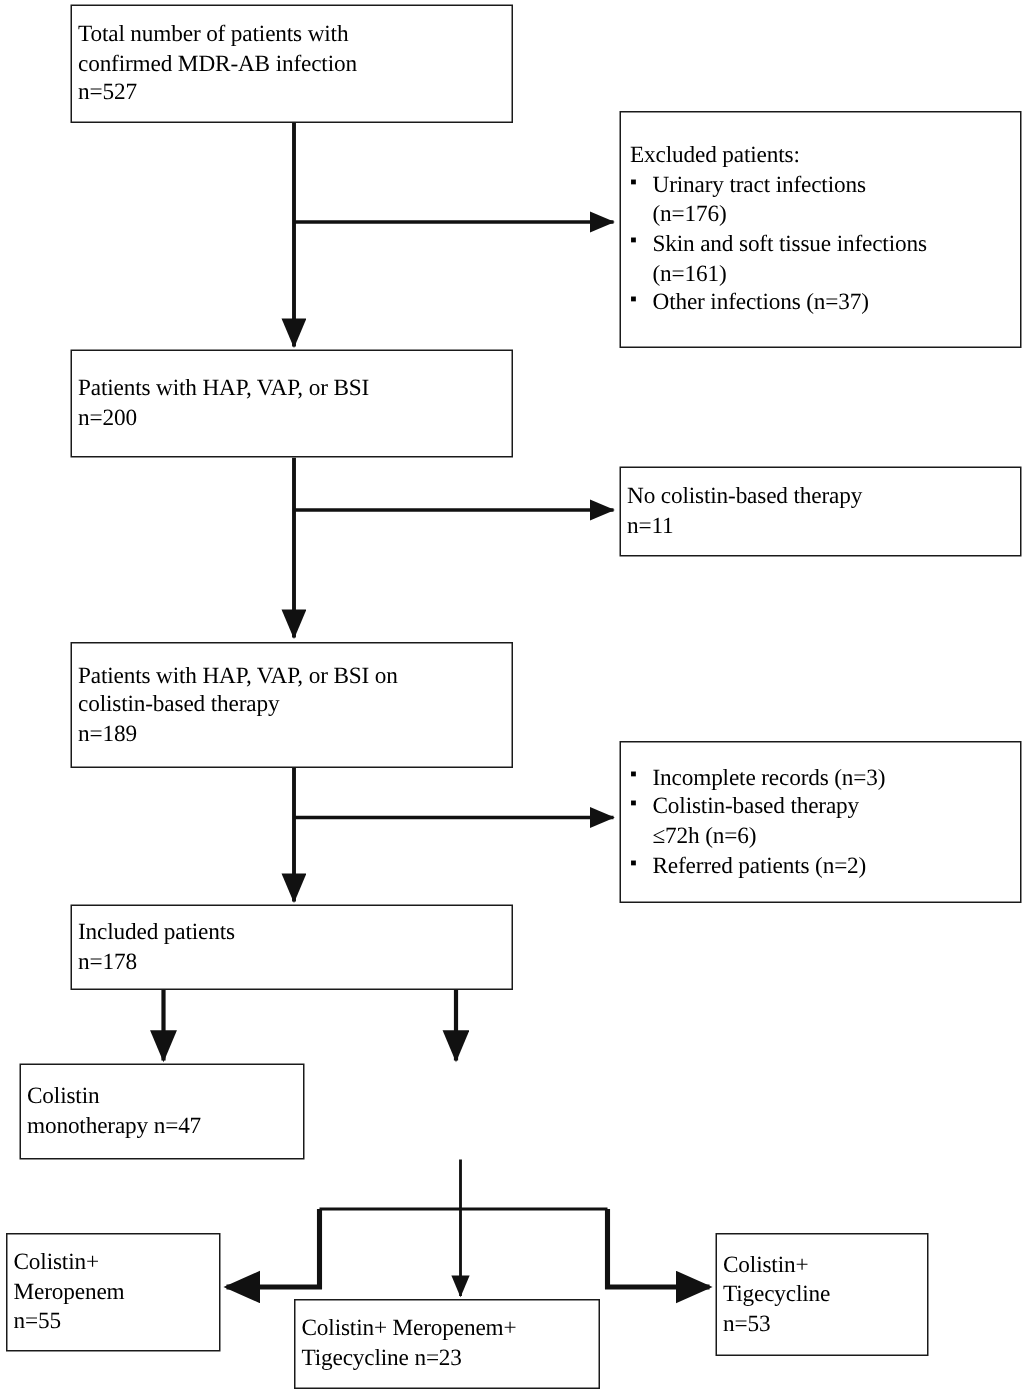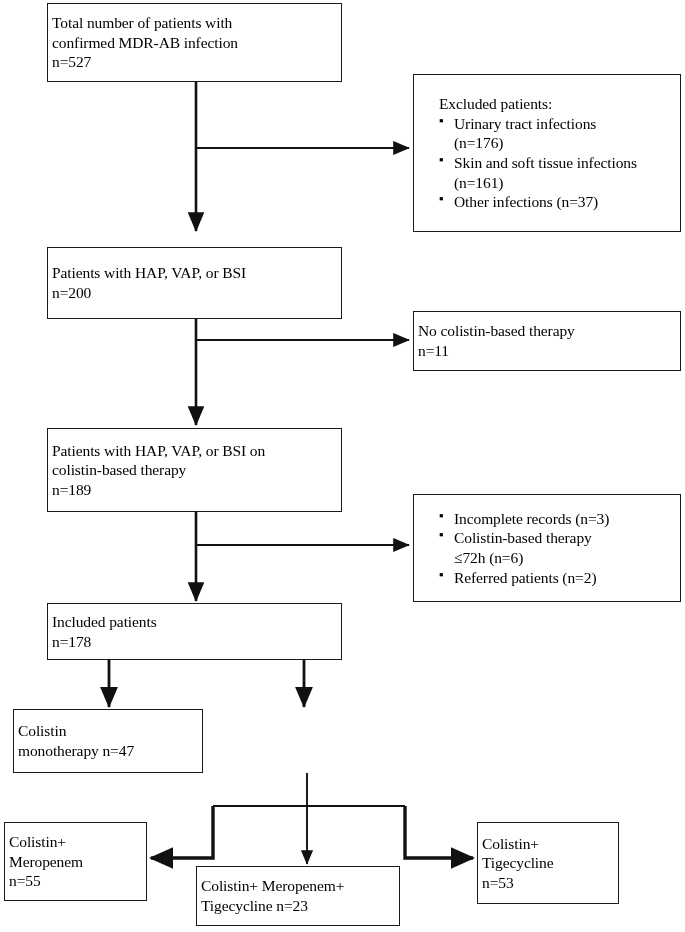--- a/index.html
+++ b/index.html
@@ -36,21 +36,21 @@
     justify-content: center;
     text-align: center;
     font-size: 15.5px;
     line-height: 1.26;
     letter-spacing: -0.1px;
     padding: 2px 4px;
   }
   .node.left-align {
     align-items: flex-start;
     text-align: left;
-    padding: 6px 8px 6px 25px;
+    padding: 6px 8px 6px 6px;
   }
   .node .line {
     display: block;
     white-space: nowrap;
   }
   .bullet-list {
     display: block;
     width: 100%;
   }
   .bullet-item {
@@ -146,21 +146,21 @@
     <span class="plain-line">Excluded patients:</span>
     <span class="bullet-list">
       <span class="bullet-item">Urinary tract infections</span>
       <span class="bullet-item cont">(n=176)</span>
       <span class="bullet-item">Skin and soft tissue infections</span>
       <span class="bullet-item cont">(n=161)</span>
       <span class="bullet-item">Other infections (n=37)</span>
     </span>
   </div>
 
-  <div class="node" style="left:47px; top:247px; width:295px; height:72px;">
+  <div class="node" style="left:47px; top:233px; width:295px; height:72px;">
     <span class="line">Patients with HAP, VAP, or BSI</span>
     <span class="line">n=200</span>
   </div>
 
   <div class="node" style="left:413px; top:311px; width:268px; height:60px;">
     <span class="line">No colistin-based therapy</span>
     <span class="line">n=11</span>
   </div>
 
   <div class="node" style="left:47px; top:428px; width:295px; height:84px;">

